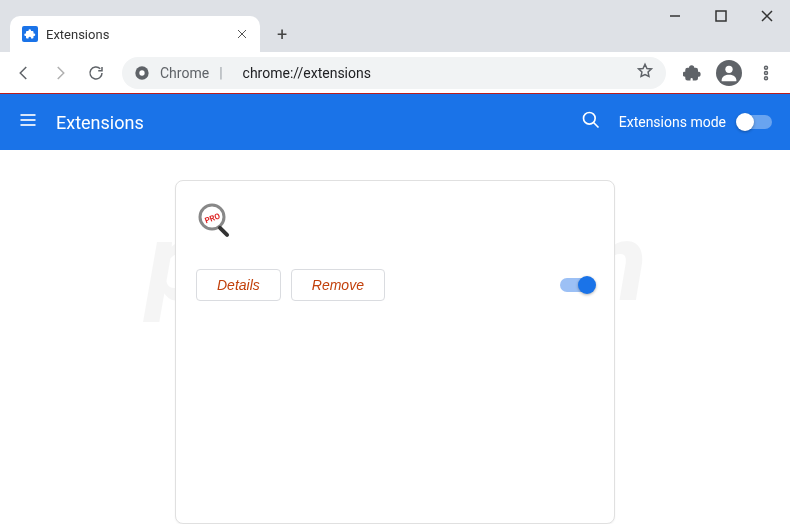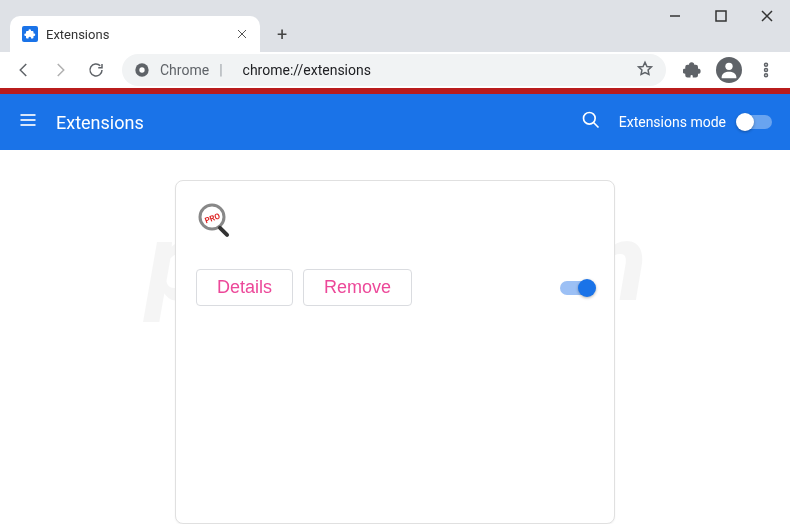--- a/index.html
+++ b/index.html
@@ -30,21 +30,21 @@
   .tab .favicon svg { width:12px;height:12px;fill:#fff;}
   .tab .close { margin-left:auto; width:16px; height:16px; display:flex;align-items:center;justify-content:center; color:#555; font-size:14px; border-radius:50%;}
   .newtab { width:28px;height:28px;margin:0 8px 4px 8px; display:flex;align-items:center;justify-content:center;color:#444;font-size:18px;border-radius:50%;}
   .win-controls { display:flex; align-items:flex-start; height:100%;}
   .win-btn { width:46px;height:32px;display:flex;align-items:center;justify-content:center;color:#333;}
   .win-btn svg{width:12px;height:12px;stroke:#333;stroke-width:1.5;fill:none;}
 
   
   .toolbar {
     height: 42px; background:#fff; display:flex; align-items:center;
-    padding: 0 8px; gap:4px; border-bottom:6px solid #b91c1c; position:relative; z-index:2;
+    padding: 0 8px; gap:4px; border-bottom:1px solid #b91c1c; position:relative; z-index:2;
   }
   .tbtn { width:32px;height:32px;display:flex;align-items:center;justify-content:center;border-radius:50%;color:#5f6368;}
   .tbtn.disabled{color:#b0b0b0;}
   .tbtn svg{width:18px;height:18px;stroke:currentColor;stroke-width:2;fill:none;}
   .omnibox {
     flex:1; height:32px; background:#f1f3f4; border-radius:16px;
     display:flex; align-items:center; padding:0 12px; gap:10px; color:#5f6368; font-size:14px;
     margin: 0 6px;
   }
   .omnibox .chrome-icon{width:16px;height:16px;}
@@ -75,22 +75,22 @@
     box-shadow:0 1px 2px rgba(0,0,0,0.05);padding:20px 20px 16px 20px;
   }
   .ext-head{display:flex;gap:16px;}
   .ext-logo{width:40px;height:40px;position:relative;flex-shrink:0;}
   .ext-logo svg{width:40px;height:40px;}
   .ext-info{flex:1;}
   .ext-name{font-size:15px;color:#202124;margin-bottom:4px;}
   .ext-desc{font-size:13px;color:#5f6368;line-height:1.5;}
   .ext-foot{display:flex;align-items:center;margin-top:28px;gap:10px;}
   .cbtn{
-    border:1px solid #dadce0;background:#fff;color:#ec4899;font-size:18px;
-    padding:7px 20px;border-radius:4px;font-weight:500;
+    border:1px solid #dadce0;background:#fff;color:#c2410c;font-size:14px;
+    padding:7px 20px;border-radius:4px;font-weight:500;font-style:italic;
   }
   .ext-foot .spacer{flex:1;}
   .toggle-on{width:34px;height:14px;border-radius:8px;background:#9cc0f5;position:relative;}
   .toggle-on::after{content:"";position:absolute;width:18px;height:18px;border-radius:50%;background:#1a73e8;top:-2px;right:-2px;box-shadow:0 1px 3px rgba(0,0,0,0.3);}
 </style>
 </head>
 <body>
 
 <div class="watermark">pcrisk.com</div>
 

